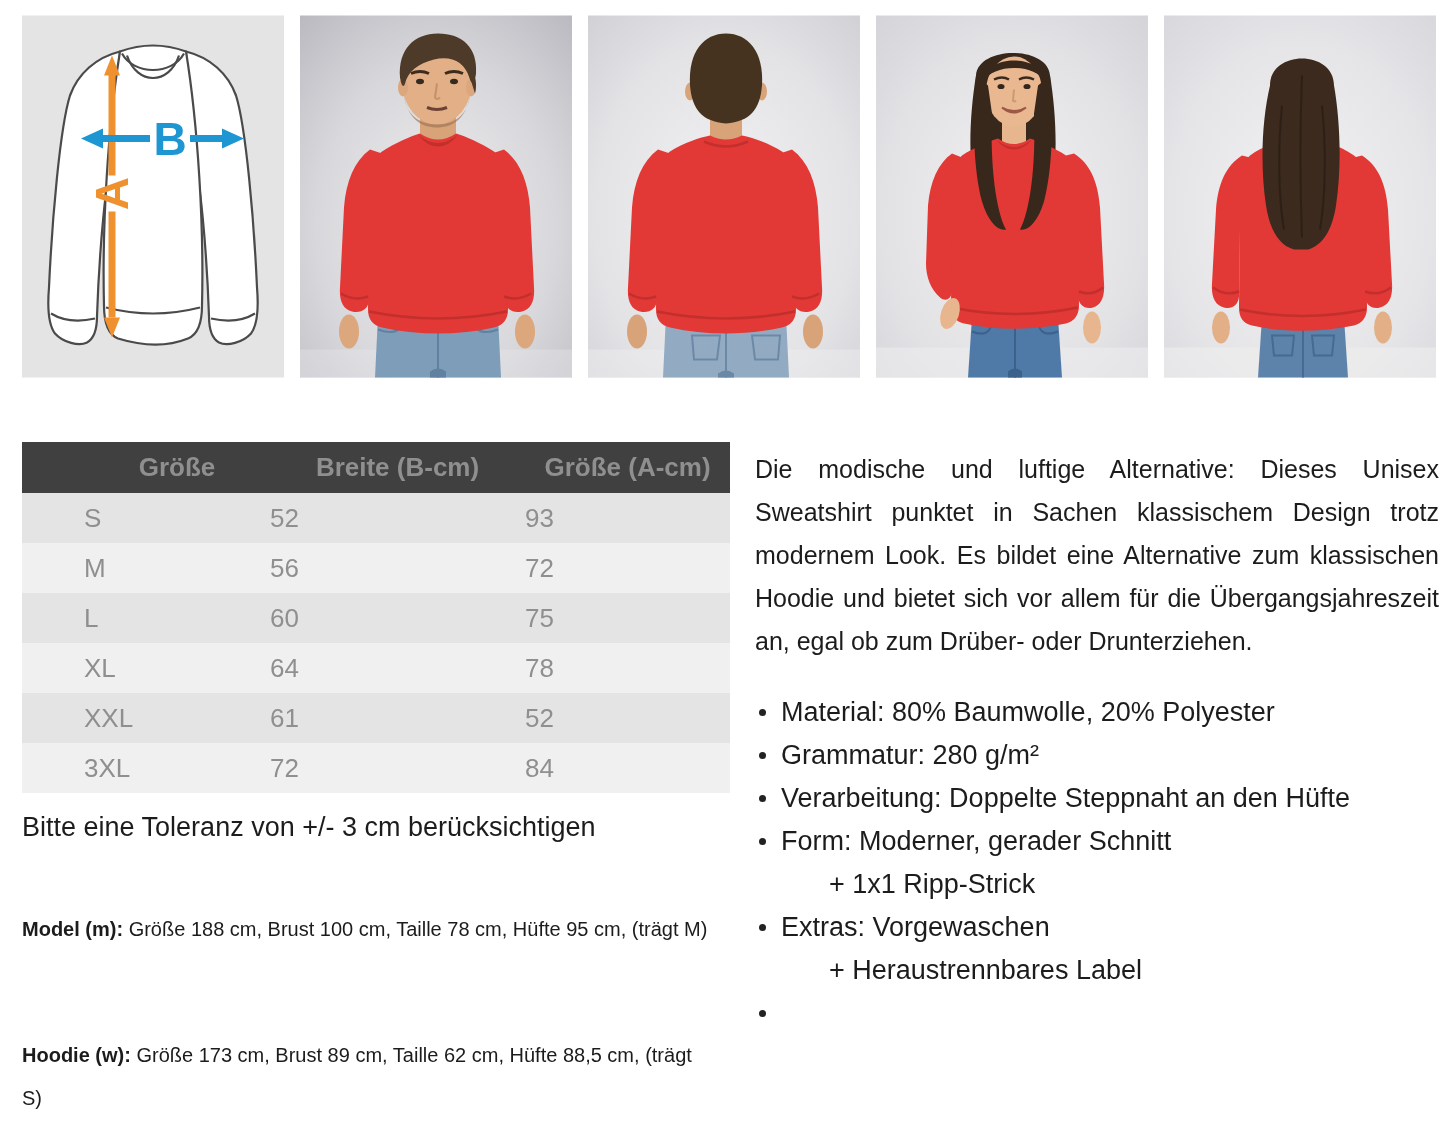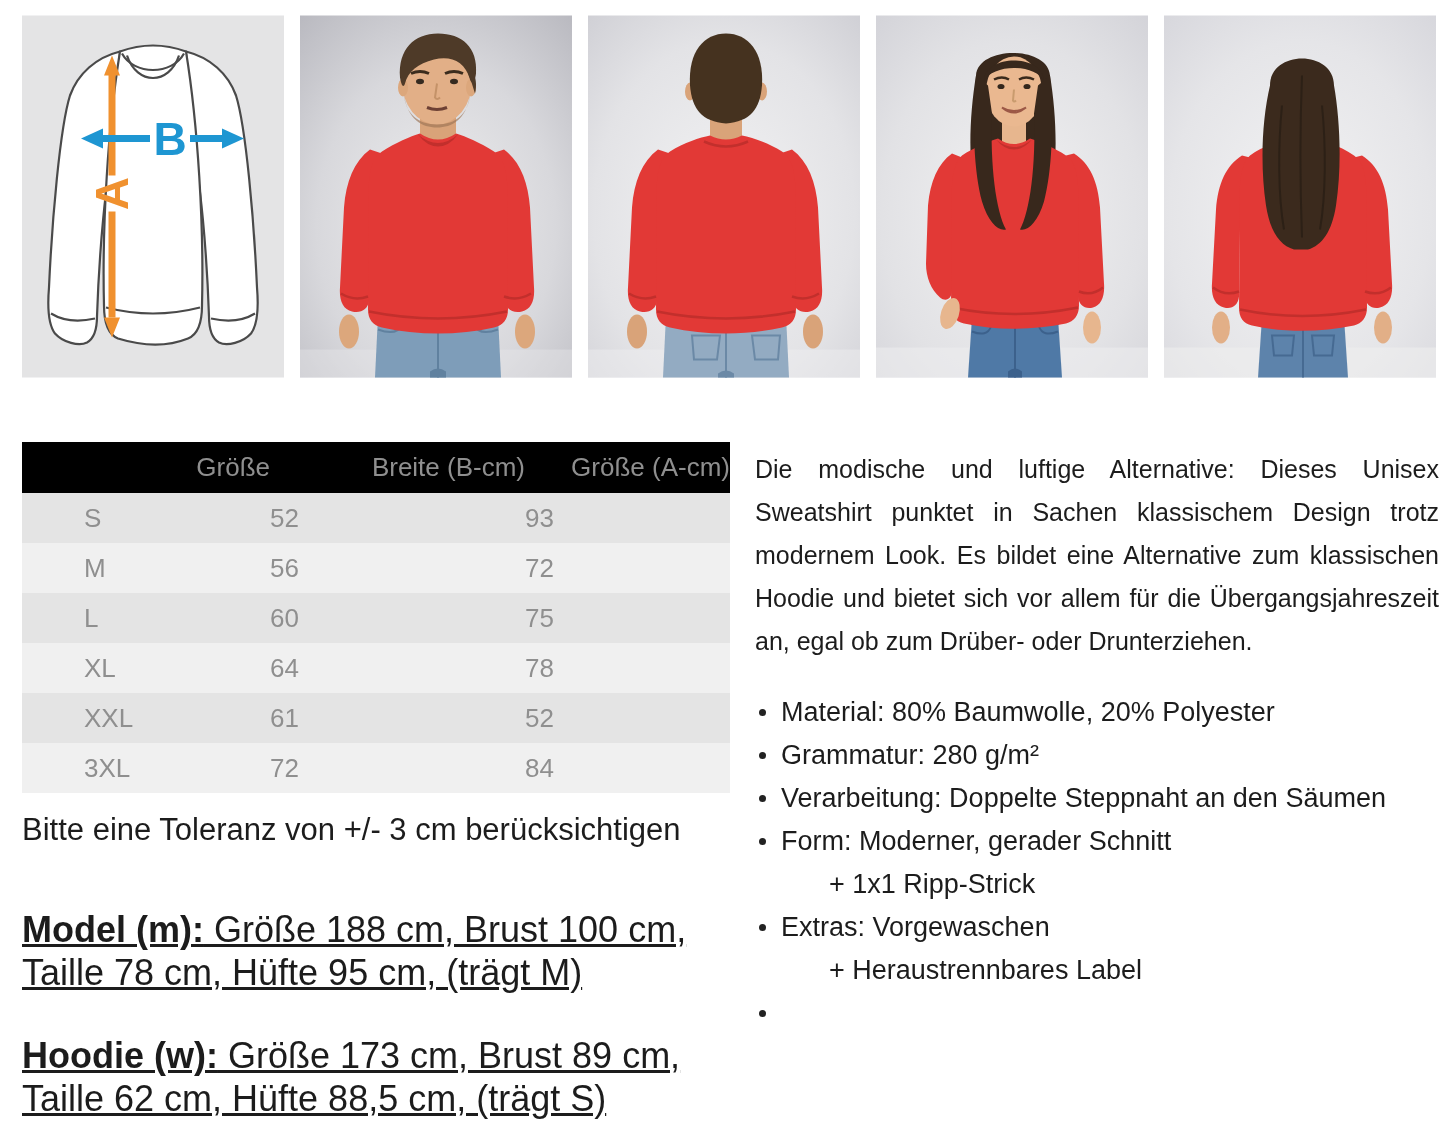--- a/index.html
+++ b/index.html
@@ -18,30 +18,30 @@
   
   .photo-row{position:absolute;left:22px;top:15px;display:flex;gap:16px;}
   .panel{height:363px;overflow:hidden;}
   .panel svg{display:block;width:100%;height:100%;}
   .panel.diagram{width:262px;}
   .panel.photo{width:272px;}
 
   
   .size-table{position:absolute;left:22px;top:442px;width:708px;border-collapse:collapse;
     font-size:26px;color:var(--table-text);}
-  .size-table th{font-weight:normal;text-align:right;height:51px;background:#000000;}
+  .size-table th{font-weight:bold;text-align:center;height:51px;background:#404040;}
   .size-table td{height:50px;}
   .size-table tbody tr:nth-child(odd){background:#e4e4e4;}
   .size-table tbody tr:nth-child(even){background:#f0f0f0;}
   .size-table th:first-child,.size-table td:first-child{width:248px;padding-left:62px;}
   .size-table th:nth-child(2),.size-table td:nth-child(2){width:255px;}
 
-  .tolerance{position:absolute;left:22px;top:812px;font-size:31px;}
-
-  .model-block{position:absolute;left:22px;width:690px;font-size:36px;line-height:43px;text-decoration:underline;}
+  .tolerance{position:absolute;left:22px;top:812px;font-size:27px;}
+
+  .model-block{position:absolute;left:22px;width:690px;font-size:20px;line-height:43px;}
   .model-block .lbl{font-weight:bold;}
   .model-m{top:908px;}
   .model-w{top:1034px;}
 
   
   .right-col{position:absolute;left:755px;top:448px;width:684px;}
   .description{font-size:25px;line-height:43px;text-align:justify;}
   .feature-list{list-style:none;margin-top:28px;}
   .feature-list li{display:flex;font-size:27px;line-height:43px;}
   .bullet{width:26px;flex:0 0 26px;position:relative;}
@@ -324,21 +324,21 @@
       </li>
       <li>
         <span class="bullet"></span>
         <div>
             <div>Grammatur: 280 g/m²</div>
           </div>
       </li>
       <li>
         <span class="bullet"></span>
         <div>
-            <div>Verarbeitung: Doppelte Steppnaht an den Säumen</div>
+            <div>Verarbeitung: Doppelte Steppnaht an den Hüfte</div>
           </div>
       </li>
       <li>
         <span class="bullet"></span>
         <div>
           <div>Form: Moderner, gerader Schnitt</div>
           <div class="cont-line">+ 1x1 Ripp-Strick</div>
         </div>
       </li>
       <li>

